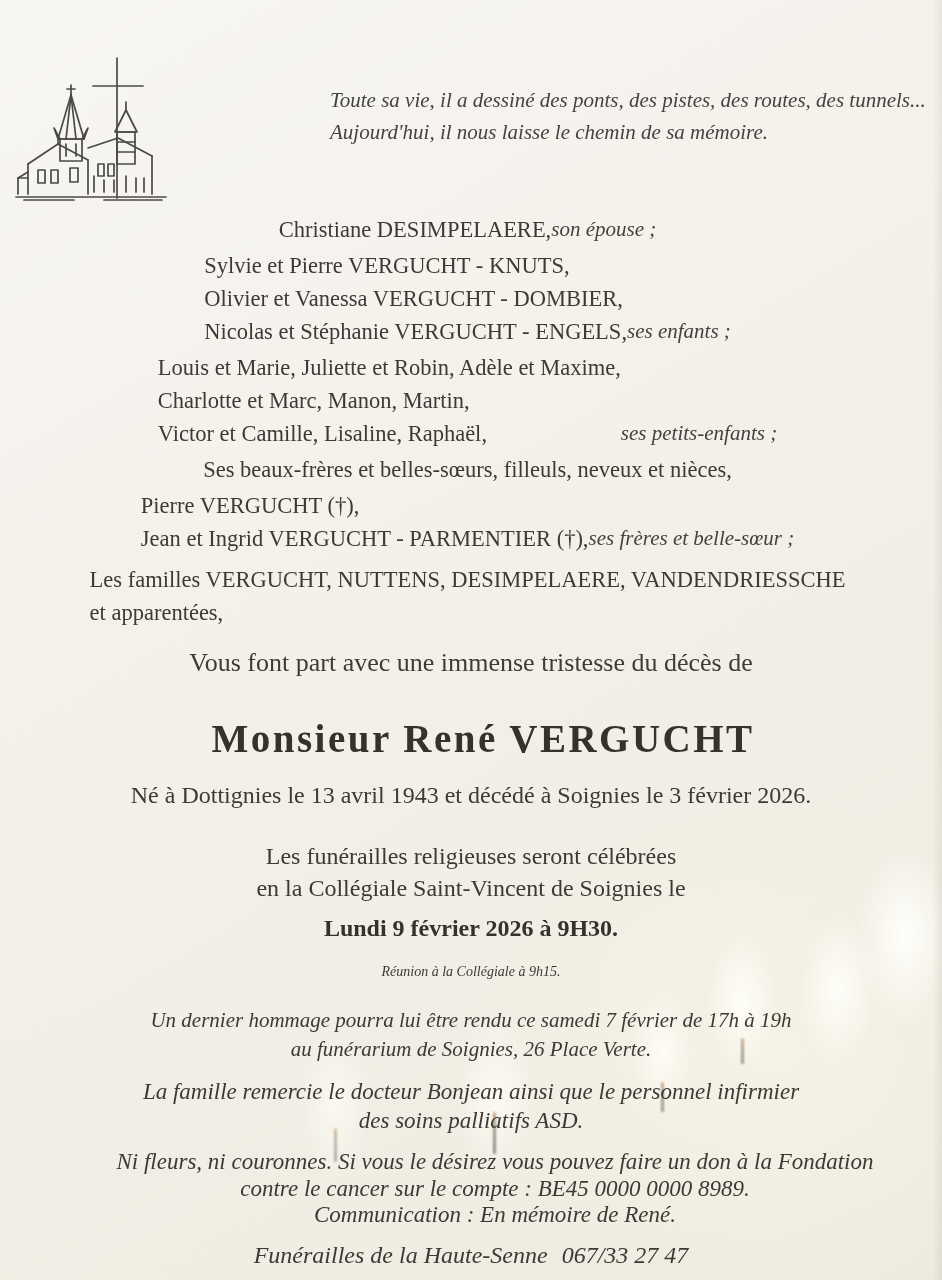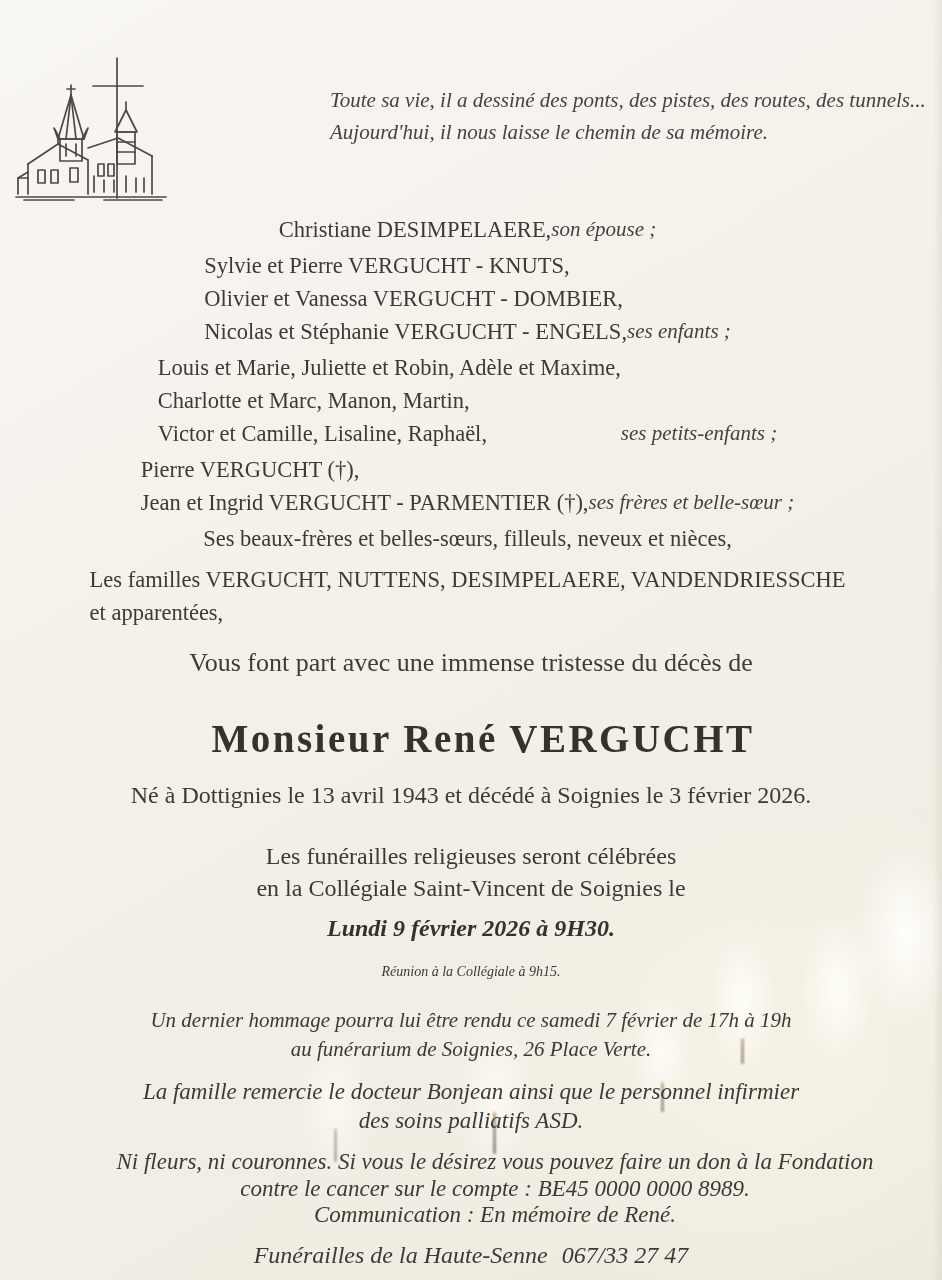--- a/index.html
+++ b/index.html
@@ -35,21 +35,21 @@
   }
   .family{position:absolute;left:80px;top:213px;width:775px;font-size:22.5px;}
   .group{display:flex;justify-content:center;align-items:flex-end;margin-bottom:3px;}
   .group .line{line-height:33px;white-space:nowrap;}
   .relation{font-style:italic;font-size:21px;line-height:33px;white-space:nowrap;color:#44423e;}
   .center{position:absolute;left:0;width:942px;text-align:center;}
   .announcement{top:648px;font-size:26px;color:#3e3c37;}
   .title{top:704px;font-size:39px;font-weight:bold;letter-spacing:2.5px;margin:12px;color:#34322d;}
   .life-dates{top:782px;font-size:24px;}
   .funeral{top:840px;font-size:24px;line-height:32px;}
-  .funeral-date{top:915px;font-size:24px;font-weight:bold;color:#34322d;font-style:italic;}
+  .funeral-date{top:915px;font-size:24px;font-weight:bold;color:#34322d;}
   .meeting{top:964px;font-size:14px;font-style:italic;}
   .homage{top:1006px;font-size:21px;font-style:italic;line-height:29px;}
   .thanks{top:1077px;font-size:23px;font-style:italic;line-height:29px;}
   .donation{top:1149px;font-size:23px;font-style:italic;line-height:26.5px;margin-left:24px;}
   .footer{top:1242px;font-size:24px;font-style:italic;}
   .footer .phone{padding-left:14px;}
 </style>
 </head>
 <body>
 
@@ -138,30 +138,30 @@
       <div>
         <div class="line">Louis et Marie, Juliette et Robin, Adèle et Maxime,</div>
         <div class="line">Charlotte et Marc, Manon, Martin,</div>
         <div class="line">Victor et Camille, Lisaline, Raphaël,</div>
       </div>
       <div class="relation">ses petits-enfants ;</div>
     </div>
 
     <div class="group">
       <div>
+        <div class="line">Ses beaux-frères et belles-sœurs, filleuls, neveux et nièces,</div>
+      </div>
+    </div>
+
+    <div class="group">
+      <div>
         <div class="line">Pierre VERGUCHT (†),</div>
         <div class="line">Jean et Ingrid VERGUCHT - PARMENTIER (†),</div>
       </div>
       <div class="relation">ses frères et belle-sœur ;</div>
-    </div>
-
-    <div class="group">
-      <div>
-        <div class="line">Ses beaux-frères et belles-sœurs, filleuls, neveux et nièces,</div>
-      </div>
     </div>
 
     <div class="group" style="margin-top:8px;">
       <div>
         <div class="line">Les familles VERGUCHT, NUTTENS, DESIMPELAERE, VANDENDRIESSCHE</div>
         <div class="line">et apparentées,</div>
       </div>
     </div>
 
   </div>

